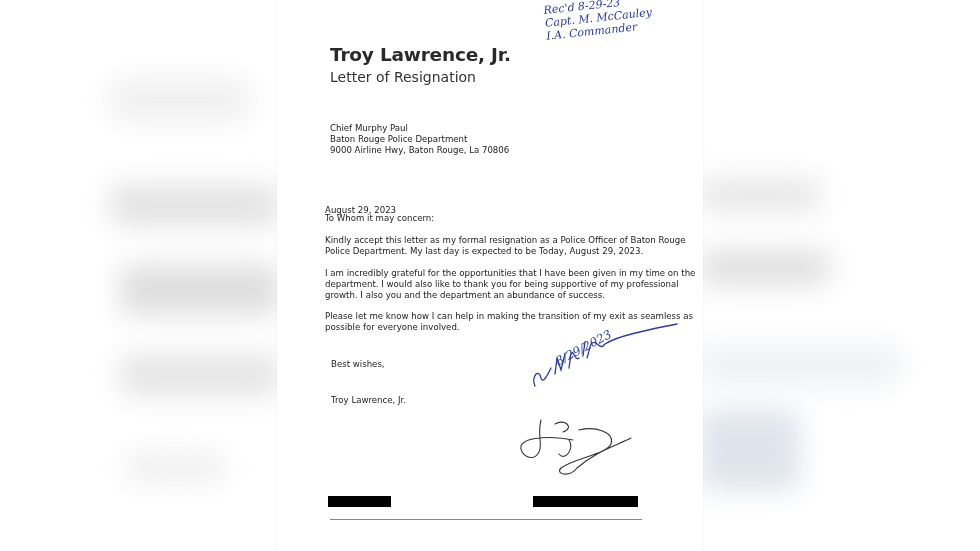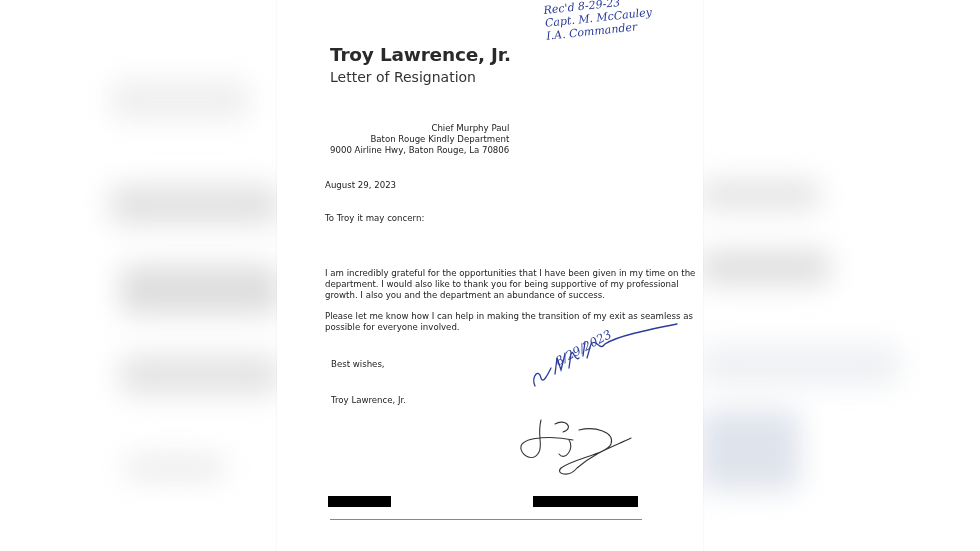--- a/index.html
+++ b/index.html
@@ -15,21 +15,21 @@
   .bg-blur .blob { position:absolute; background:#dcdcdc; border-radius:10px; }
   .page {
     position:absolute; left:277px; top:0; width:426px; height:551px;
     background:#ffffff;
     box-shadow: 0 0 2px rgba(0,0,0,0.08);
     color:#222;
   }
   .abs { position:absolute; white-space:nowrap; }
   .name { left:53px; top:44px; font-size:18.5px; font-weight:bold; color:#2a2a2a; letter-spacing:-0.2px; }
   .subtitle { left:53px; top:69px; font-size:14px; color:#333; }
-  .addr { left:53px; top:123px; font-size:8.6px; line-height:11.2px; color:#222;text-align:right; }
+  .addr { left:53px; top:123px; font-size:8.6px; line-height:11.2px; color:#222; }
   .addr div { white-space:nowrap; }
   .body-text { left:48px; font-size:8.6px; line-height:11.2px; color:#222; }
   .body-text div { white-space:nowrap; }
   .handwriting {
     font-family:"DejaVu Serif", serif; font-style:italic; color:#2b3c9a;
   }
   .recd { left:266px; top:4px; font-size:11px; line-height:13px; transform:rotate(-6deg); transform-origin:left top; }
   .recd div { white-space:nowrap; }
   .redact { position:absolute; background:#000; height:11px; }
   .rule { position:absolute; left:53px; top:519px; width:312px; height:1px; background:#888; }
@@ -55,27 +55,31 @@
     <div>Rec'd 8-29-23</div>
     <div>Capt. M. McCauley</div>
     <div>I.A. Commander</div>
   </div>
 
   <div class="abs name">Troy Lawrence, Jr.</div>
   <div class="abs subtitle">Letter of Resignation</div>
 
   <div class="abs addr">
     <div>Chief Murphy Paul</div>
-    <div>Baton Rouge Kindly Department</div>
+    <div>Baton Rouge Police Department</div>
     <div>9000 Airline Hwy, Baton Rouge, La 70806</div>
   </div>
 
-  <div class="abs body-text" style="top:180px;">August 29, 2023</div>
-  <div class="abs body-text" style="top:213px;">To Troy it may concern:</div>
+  <div class="abs body-text" style="top:205px;">August 29, 2023</div>
+  <div class="abs body-text" style="top:213px;">To Whom it may concern:</div>
 
+  <div class="abs body-text" style="top:235px;">
+    <div>Kindly accept this letter as my formal resignation as a Police Officer of Baton Rouge</div>
+    <div>Police Department. My last day is expected to be Today, August 29, 2023.</div>
+  </div>
 
   <div class="abs body-text" style="top:268px;">
     <div>I am incredibly grateful for the opportunities that I have been given in my time on the</div>
     <div>department. I would also like to thank you for being supportive of my professional</div>
     <div>growth.  I also you and the department an abundance of success.</div>
   </div>
 
   <div class="abs body-text" style="top:311px;">
     <div>Please let me know how I can help in making the transition of my exit as seamless as</div>
     <div>possible for everyone involved.</div>

